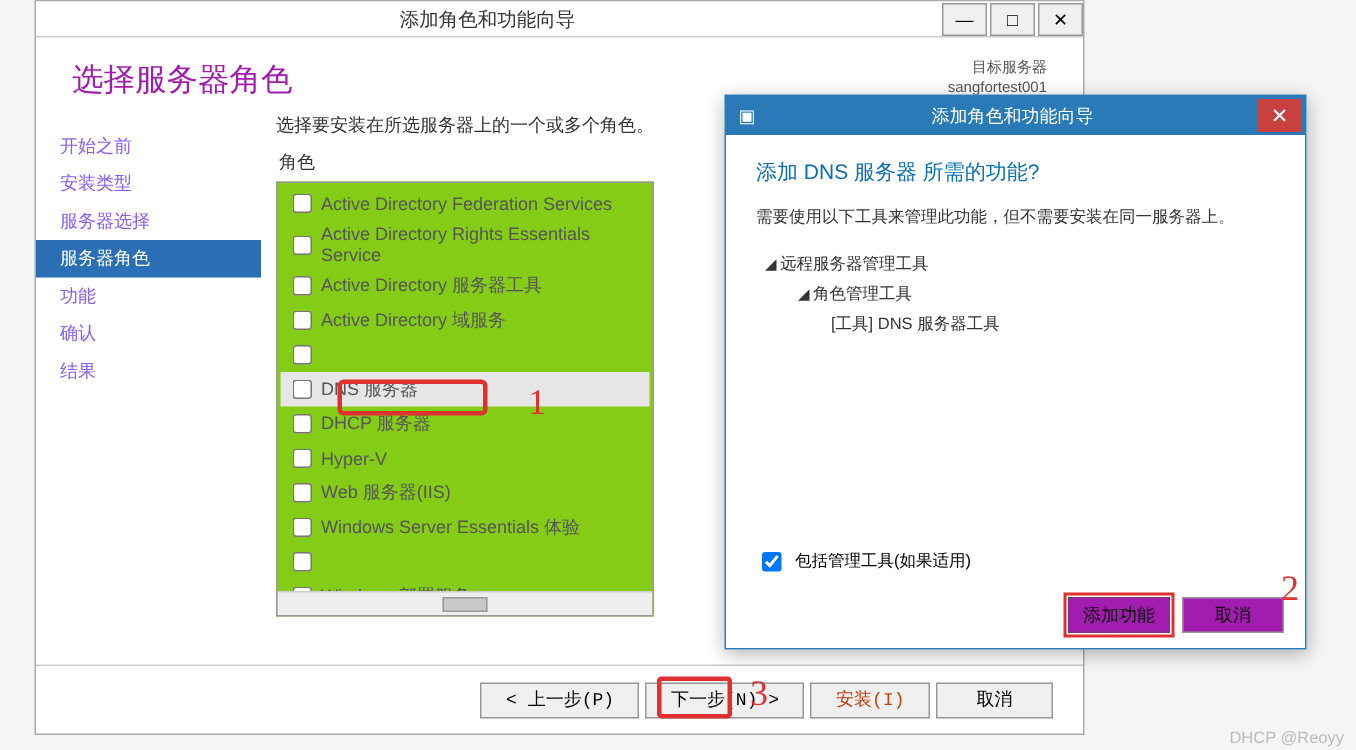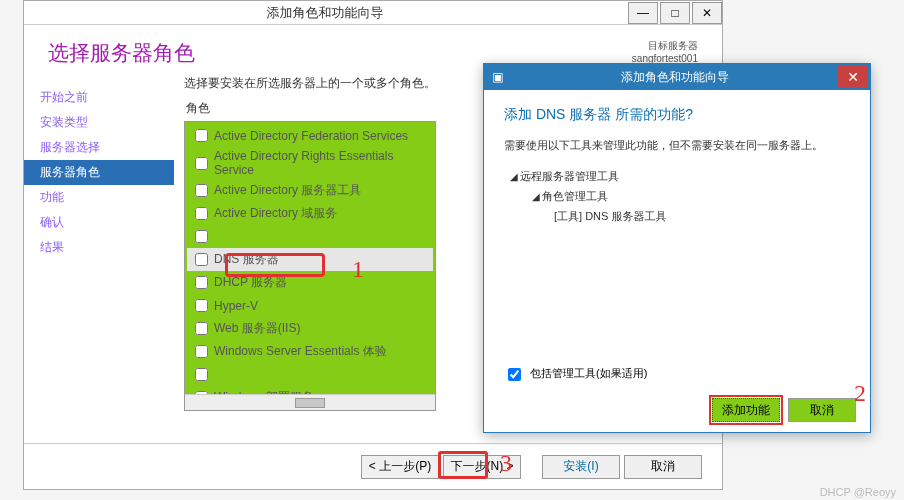--- a/index.html
+++ b/index.html
@@ -28,22 +28,22 @@
 .roles-inner { padding: 2px; }
 .role-row { display: flex; align-items: center; padding: 2px 4px; font-size: 12px; color: #555; }
 .role-row input[type=checkbox] { margin-right: 6px; }
 .role-row.selected { background: #e6e6e6; }
 .role-row.dns-hl { position: relative; }
 .dns-red { position: absolute; border: 3px solid #e03030; border-radius: 4px; pointer-events: none; }
 .scrollbar-h { position: absolute; bottom: 0; left: 0; right: 0; height: 16px; background: #eee; border-top: 1px solid #ccc; display: flex; align-items: center; justify-content: center; }
 .thumb-h { width: 30px; height: 10px; background: #c8c8c8; border: 1px solid #999; }
 
 .footer { position: absolute; bottom: 0; left: 0; right: 0; height: 46px; border-top: 1px solid #ccc; display: flex; align-items: center; justify-content: flex-end; padding-right: 20px; gap: 4px; }
-.btn { min-width: 78px; height: 24px; font-size: 12px; background: #f0f0f0; border: 1px solid #999; cursor: pointer; padding: 0 0; }
-.btn:disabled { color: #0369a1; cursor: default; margin-left: 17px; }
+.btn { min-width: 78px; height: 24px; font-size: 12px; background: #f0f0f0; border: 1px solid #999; cursor: pointer; padding: 0 16px; font-family: Liberation Mono, monospace; }
+.btn:disabled { color: #c2410c; cursor: default; }
 
 
 .dialog { position: absolute; left: 483px; top: 63px; width: 388px; height: 370px; background: #fff; border: 1px solid #2a7ab8; box-shadow: 0 3px 12px rgba(0,0,0,.3); }
 .dlg-titlebar { height: 26px; background: #2a7ab8; display: flex; align-items: center; color: #fff; font-size: 12px; }
 .dlg-icon { width: 20px; height: 20px; margin: 0 4px; display: flex; align-items: center; justify-content: center; }
 .dlg-title { flex: 1; text-align: center; }
 .dlg-close { width: 30px; height: 22px; background: #c94040; display: flex; align-items: center; justify-content: center; color: #fff; font-size: 14px; margin-right: 2px; cursor: pointer; }
 
 .dlg-body { padding: 16px 20px 0 20px; }
 .dlg-heading { color: #0a6fb3; font-size: 14px; margin-bottom: 14px; }
@@ -51,21 +51,21 @@
 .tree { font-size: 11px; color: #333; line-height: 1.8; }
 .tree-l0 { padding-left: 6px; }
 .tree-l1 { padding-left: 28px; }
 .tree-l2 { padding-left: 50px; }
 .caret { display: inline-block; width: 10px; font-size: 10px; }
 
 .dlg-footer-row { position: absolute; bottom: 48px; left: 20px; font-size: 11px; }
 .dlg-footer-row input { margin-right: 6px; vertical-align: middle; }
 
 .dlg-buttons { position: absolute; bottom: 10px; right: 14px; display: flex; gap: 8px; }
-.dlg-btn { min-width: 68px; height: 24px; font-size: 12px; background: #84cc16; border: 1px solid #999; cursor: pointer; }
+.dlg-btn { min-width: 68px; height: 24px; font-size: 12px; background: #a21caf; border: 1px solid #999; cursor: pointer; }
 .dlg-btn.primary { border: 1px dotted #555; outline: 2px solid #e03030; outline-offset: 1px; }
 
 
 .ann { position: absolute; color: #e03030; font-size: 24px; font-family: serif; }
 
 .watermark { position: absolute; right: 8px; bottom: 2px; font-size: 11px; color: #bbb; }
 
 
 .next-red { position: absolute; border: 3px solid #e03030; border-radius: 3px; pointer-events: none; }
 </style>

